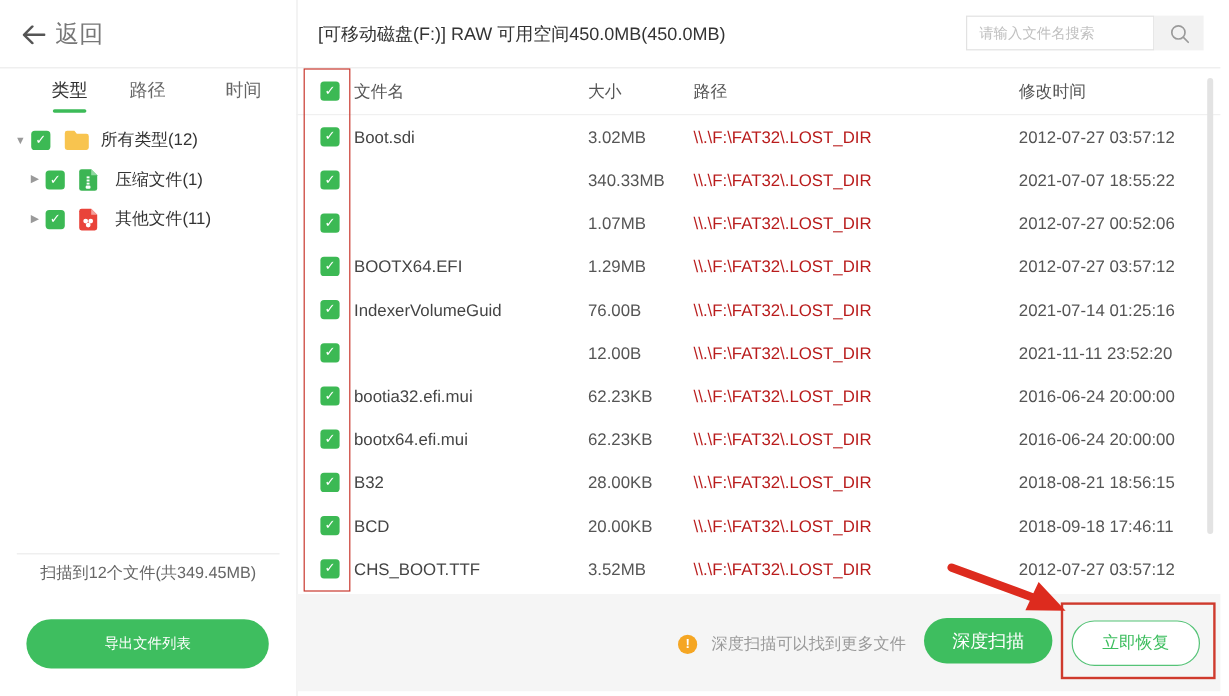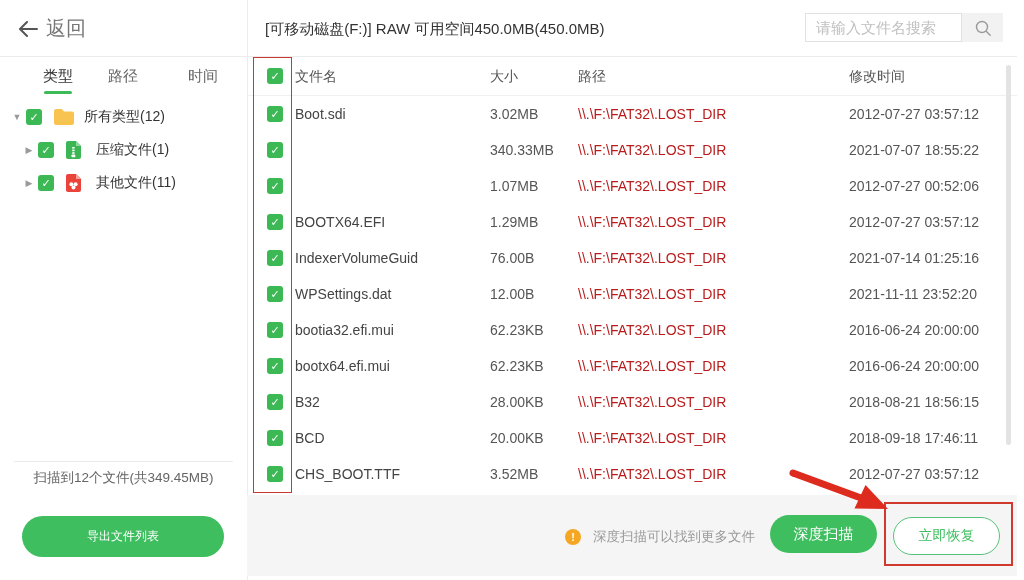--- a/index.html
+++ b/index.html
@@ -7,21 +7,21 @@
               font-family:"Liberation Sans","DejaVu Sans",sans-serif; position:relative; }
   .abs { position:absolute; }
 
   
   .topbar { left:0; top:0; width:1017px; height:57px; background:#fff; border-bottom:1px solid #ececec; }
   .v-divider { left:247px; top:0; width:1px; height:580px; background:#ececec; }
   .back { left:18px; top:0; height:57px; display:flex; align-items:center; gap:8px; cursor:pointer; }
   .back-label { font-size:20px; color:#777; }
   .title { left:265px; top:0; height:57px; line-height:57px; font-size:15px; color:#333; }
   .search-input { left:805px; top:13px; width:157px; height:29px; border:1px solid #e2e2e2; background:#fff;
-                  padding:0 10px; font-size:15px; color:#333; outline:none; }
+                  padding:0 10px; font-size:12px; color:#333; outline:none; }
   .search-input::placeholder { color:#c0c0c0; }
   .search-btn { left:962px; top:13px; width:41px; height:29px; background:#f2f2f2;
                 display:flex; align-items:center; justify-content:center; cursor:pointer; }
 
   
   .tabs { left:0; top:57px; width:247px; height:39px; }
   .tab { position:absolute; top:0; height:38px; line-height:38px; font-size:15px; color:#666; cursor:pointer; }
   .tab.active { color:#333; }
   .tab.active::after { content:""; position:absolute; left:1px; right:1px; bottom:1px; height:3px;
                        background:#3cbb58; border-radius:2px; }
@@ -198,21 +198,20 @@
   <div class="trow">
     <div class="cb">✓</div>
     <span class="td c-name">IndexerVolumeGuid</span>
     <span class="td c-size">76.00B</span>
     <span class="td c-path">\\.\F:\FAT32\.LOST_DIR</span>
     <span class="td c-time">2021-07-14 01:25:16</span>
   </div>
 
   <div class="trow">
     <div class="cb">✓</div>
-    <span class="td c-name">WPSettings.dat</span>
     <span class="td c-size">12.00B</span>
     <span class="td c-path">\\.\F:\FAT32\.LOST_DIR</span>
     <span class="td c-time">2021-11-11 23:52:20</span>
   </div>
 
   <div class="trow">
     <div class="cb">✓</div>
     <span class="td c-name">bootia32.efi.mui</span>
     <span class="td c-size">62.23KB</span>
     <span class="td c-path">\\.\F:\FAT32\.LOST_DIR</span>

